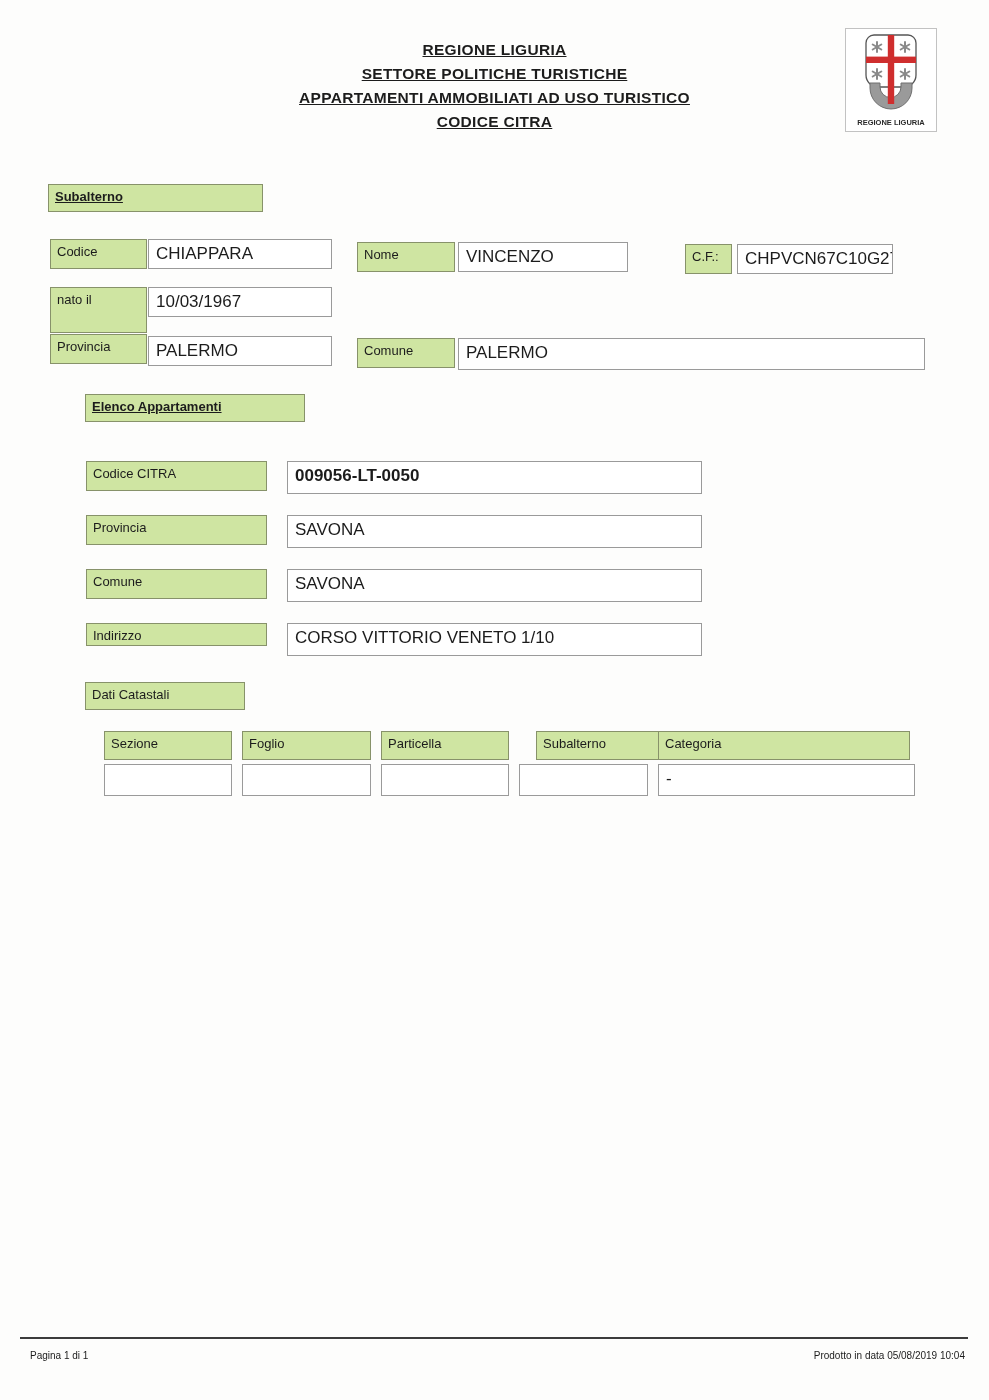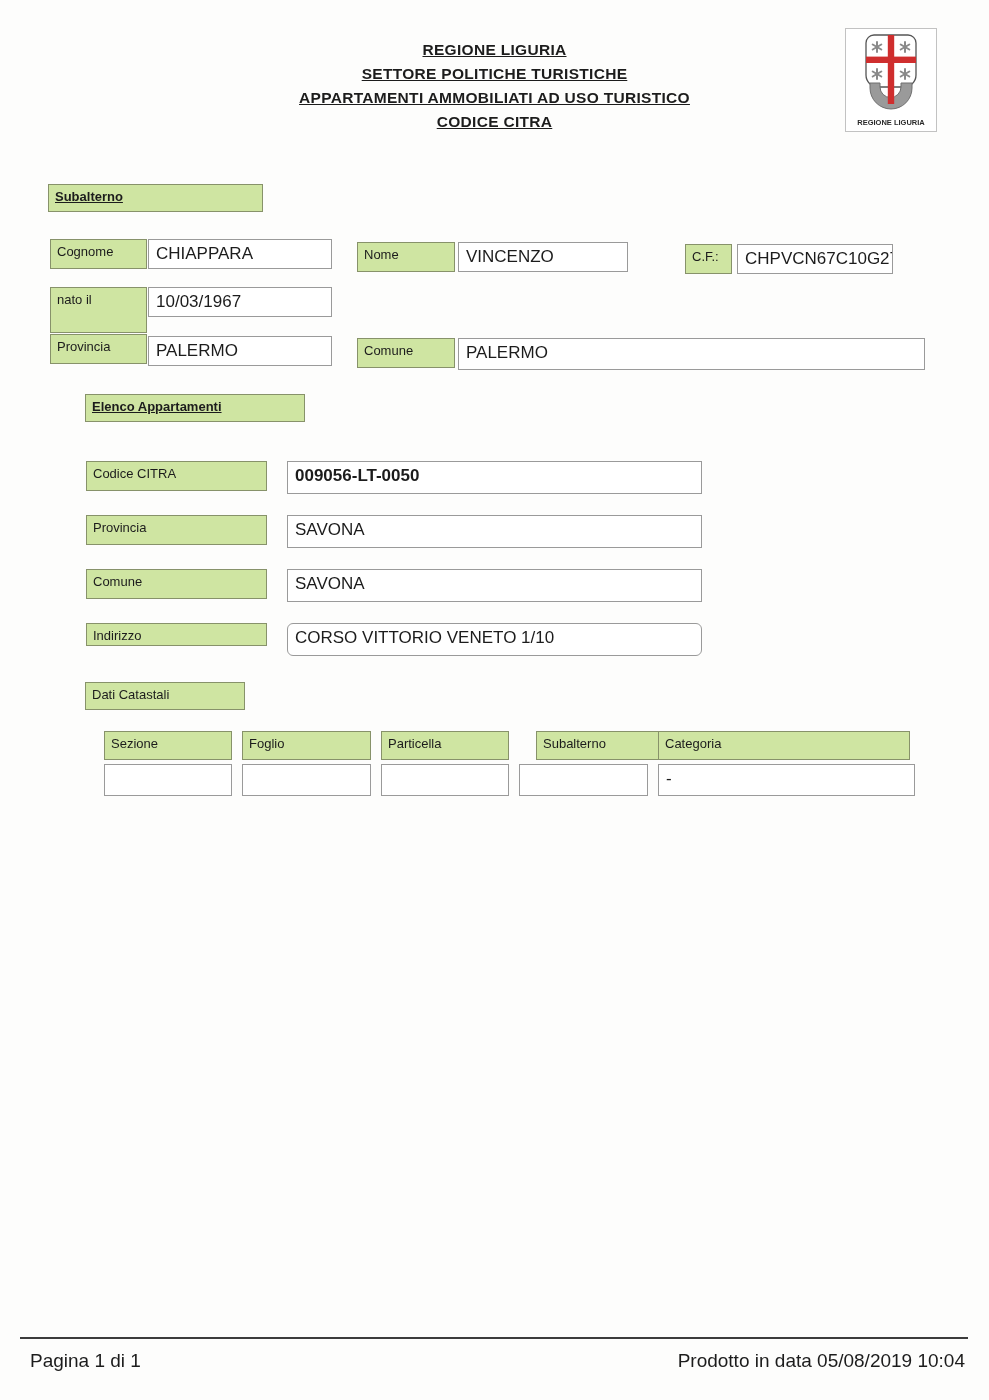--- a/index.html
+++ b/index.html
@@ -42,21 +42,21 @@
   .sect{font-weight:bold;text-decoration:underline;}
   
   .wfield{
     position:absolute;box-sizing:border-box;
     background:#fff;border:1px solid var(--field_border);
     font-size:17px;padding:4px 7px 0 7px;overflow:hidden;white-space:nowrap;
   }
   .bold{font-weight:bold;}
   
   .footer-line{position:absolute;left:20px;top:1337px;width:948px;height:2px;background:var(--footer_line);}
-  .footer-text{position:absolute;top:1350px;font-size:19px;}
+  .footer-text{position:absolute;top:1350px;font-size:10px;}
   .footer-left{left:30px;}
   .footer-right{left:560px;width:405px;text-align:right;}
 </style>
 </head>
 <body>
 
 <div class="page">
 
   <div class="header-title">
     <div class="tline">REGIONE LIGURIA</div>
@@ -97,21 +97,21 @@
             <line x1="54.7" y1="42.5" x2="63.3" y2="47.5"></line>
             <line x1="54.7" y1="47.5" x2="63.3" y2="42.5"></line>
           </g>
       </g>
       <text x="45" y="96" text-anchor="middle" font-size="7.5" font-weight="bold" fill="#2a2a2a">REGIONE LIGURIA</text>
     </svg>
   </div>
 
   <div class="glabel sect" style="left:48px;top:184px;width:215px;height:28px;">Subalterno</div>
 
-  <div class="glabel" style="left:50px;top:239px;width:97px;height:30px;">Cognome</div>
+  <div class="glabel" style="left:50px;top:239px;width:97px;height:30px;">Codice</div>
   <div class="wfield" style="left:148px;top:239px;width:184px;height:30px;">CHIAPPARA</div>
 
   <div class="glabel" style="left:357px;top:242px;width:98px;height:30px;">Nome</div>
   <div class="wfield" style="left:458px;top:242px;width:170px;height:30px;">VINCENZO</div>
 
   <div class="glabel" style="left:685px;top:244px;width:47px;height:30px;">C.F.:</div>
   <div class="wfield" style="left:737px;top:244px;width:156px;height:30px;">CHPVCN67C10G273E</div>
 
   <div class="glabel" style="left:50px;top:287px;width:97px;height:46px;">nato il</div>
   <div class="wfield" style="left:148px;top:287px;width:184px;height:30px;">10/03/1967</div>
@@ -127,21 +127,21 @@
   <div class="glabel" style="left:86px;top:461px;width:181px;height:30px;">Codice CITRA</div>
   <div class="wfield bold" style="left:287px;top:461px;width:415px;height:33px;">009056-LT-0050</div>
 
   <div class="glabel" style="left:86px;top:515px;width:181px;height:30px;">Provincia</div>
   <div class="wfield" style="left:287px;top:515px;width:415px;height:33px;">SAVONA</div>
 
   <div class="glabel" style="left:86px;top:569px;width:181px;height:30px;">Comune</div>
   <div class="wfield" style="left:287px;top:569px;width:415px;height:33px;">SAVONA</div>
 
   <div class="glabel" style="left:86px;top:623px;width:181px;height:23px;">Indirizzo</div>
-  <div class="wfield" style="left:287px;top:623px;width:415px;height:33px;border-radius:6px;">CORSO VITTORIO VENETO 1/10</div>
+  <div class="wfield" style="left:287px;top:623px;width:415px;height:33px;">CORSO VITTORIO VENETO 1/10</div>
 
   <div class="glabel" style="left:85px;top:682px;width:160px;height:28px;">Dati Catastali</div>
 
   <div class="glabel" style="left:104px;top:731px;width:128px;height:29px;">Sezione</div>
   <div class="glabel" style="left:242px;top:731px;width:129px;height:29px;">Foglio</div>
   <div class="glabel" style="left:381px;top:731px;width:128px;height:29px;">Particella</div>
   <div class="glabel" style="left:536px;top:731px;width:129px;height:29px;">Subalterno</div>
   <div class="glabel" style="left:658px;top:731px;width:252px;height:29px;">Categoria</div>
 
   <div class="wfield" style="left:104px;top:764px;width:128px;height:32px;"></div>

